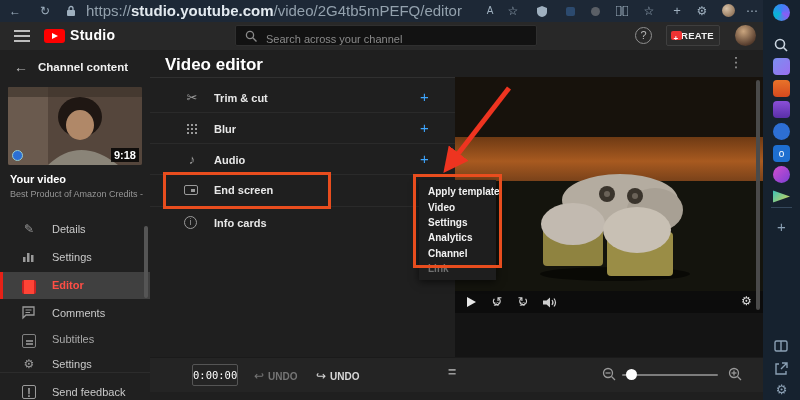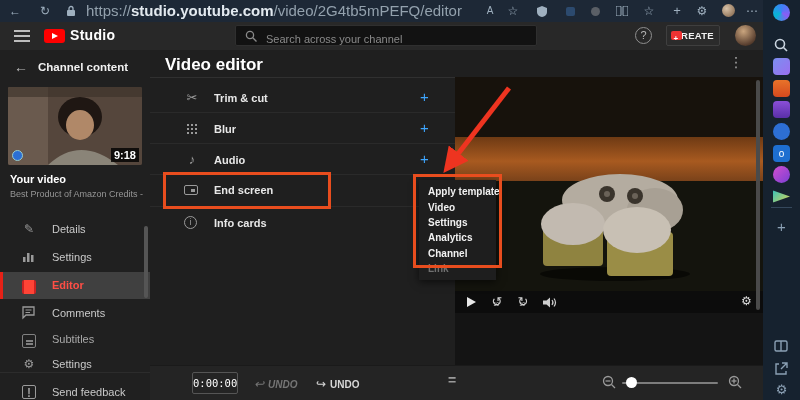--- a/index.html
+++ b/index.html
@@ -92,23 +92,23 @@
   
   .popup{left:269px;top:130px;width:77px;background:#1e1e1e;box-shadow:0 2px 8px rgba(0,0,0,.6);padding:4px 0;}
   .popup .pitem{padding:2.2px 9px;font-size:10px;font-weight:bold;color:#f1f1f1;white-space:nowrap;}
   .popup .pdisabled{color:#6f6f6f;}
   .annb{border:3px solid #e84d1e;background:transparent;pointer-events:none;}
   .ann-end{left:163px;top:172px;width:168px;height:37px;}
   .ann-menu{left:413px;top:174px;width:89px;height:94px;}
   .arrowsvg{left:0;top:0;width:800px;height:400px;pointer-events:none;}
 
   
-  .timeline{left:0;top:315px;width:613px;height:35px;background:#242424;border-top:1px solid #1a1a1a;}
+  .timeline{left:0;top:307px;width:613px;height:35px;background:#242424;border-top:1px solid #1a1a1a;}
   .tstamp{position:absolute;left:42px;top:6px;width:46px;height:22px;border:1px solid #555;border-radius:2px;color:#fff;font-family:"DejaVu Sans Mono",monospace;font-size:10.5px;line-height:20px;text-align:center;}
-  .undo{position:absolute;left:104px;top:11px;color:#757575;font-size:10px;font-weight:bold;font-style:italic;}
+  .undo{position:absolute;left:104px;top:11px;color:#757575;font-size:10px;font-weight:bold;}
   .undo .uarr{font-size:12px;font-weight:normal;margin-right:4px;}
   .redo{position:absolute;left:166px;top:11px;color:#d8d8d8;font-size:10px;font-weight:bold;}
   .redo .uarr{font-size:12px;font-weight:normal;margin-right:4px;}
   .snapic{position:absolute;left:298px;top:6px;color:#9a9a9a;font-size:14px;font-weight:bold;}
   .zoomout{position:absolute;left:452px;top:9px;}
   .zoomin{position:absolute;left:578px;top:9px;}
   .ztrack{position:absolute;left:472px;top:16px;width:96px;height:2px;background:#7d7d7d;border-radius:1px;background-image:radial-gradient(#aaa 1px,transparent 1.2px);background-size:24px 2px;}
   .zknob{position:absolute;left:476px;top:11px;width:11px;height:11px;border-radius:50%;background:#fff;}
 </style>
 </head>

